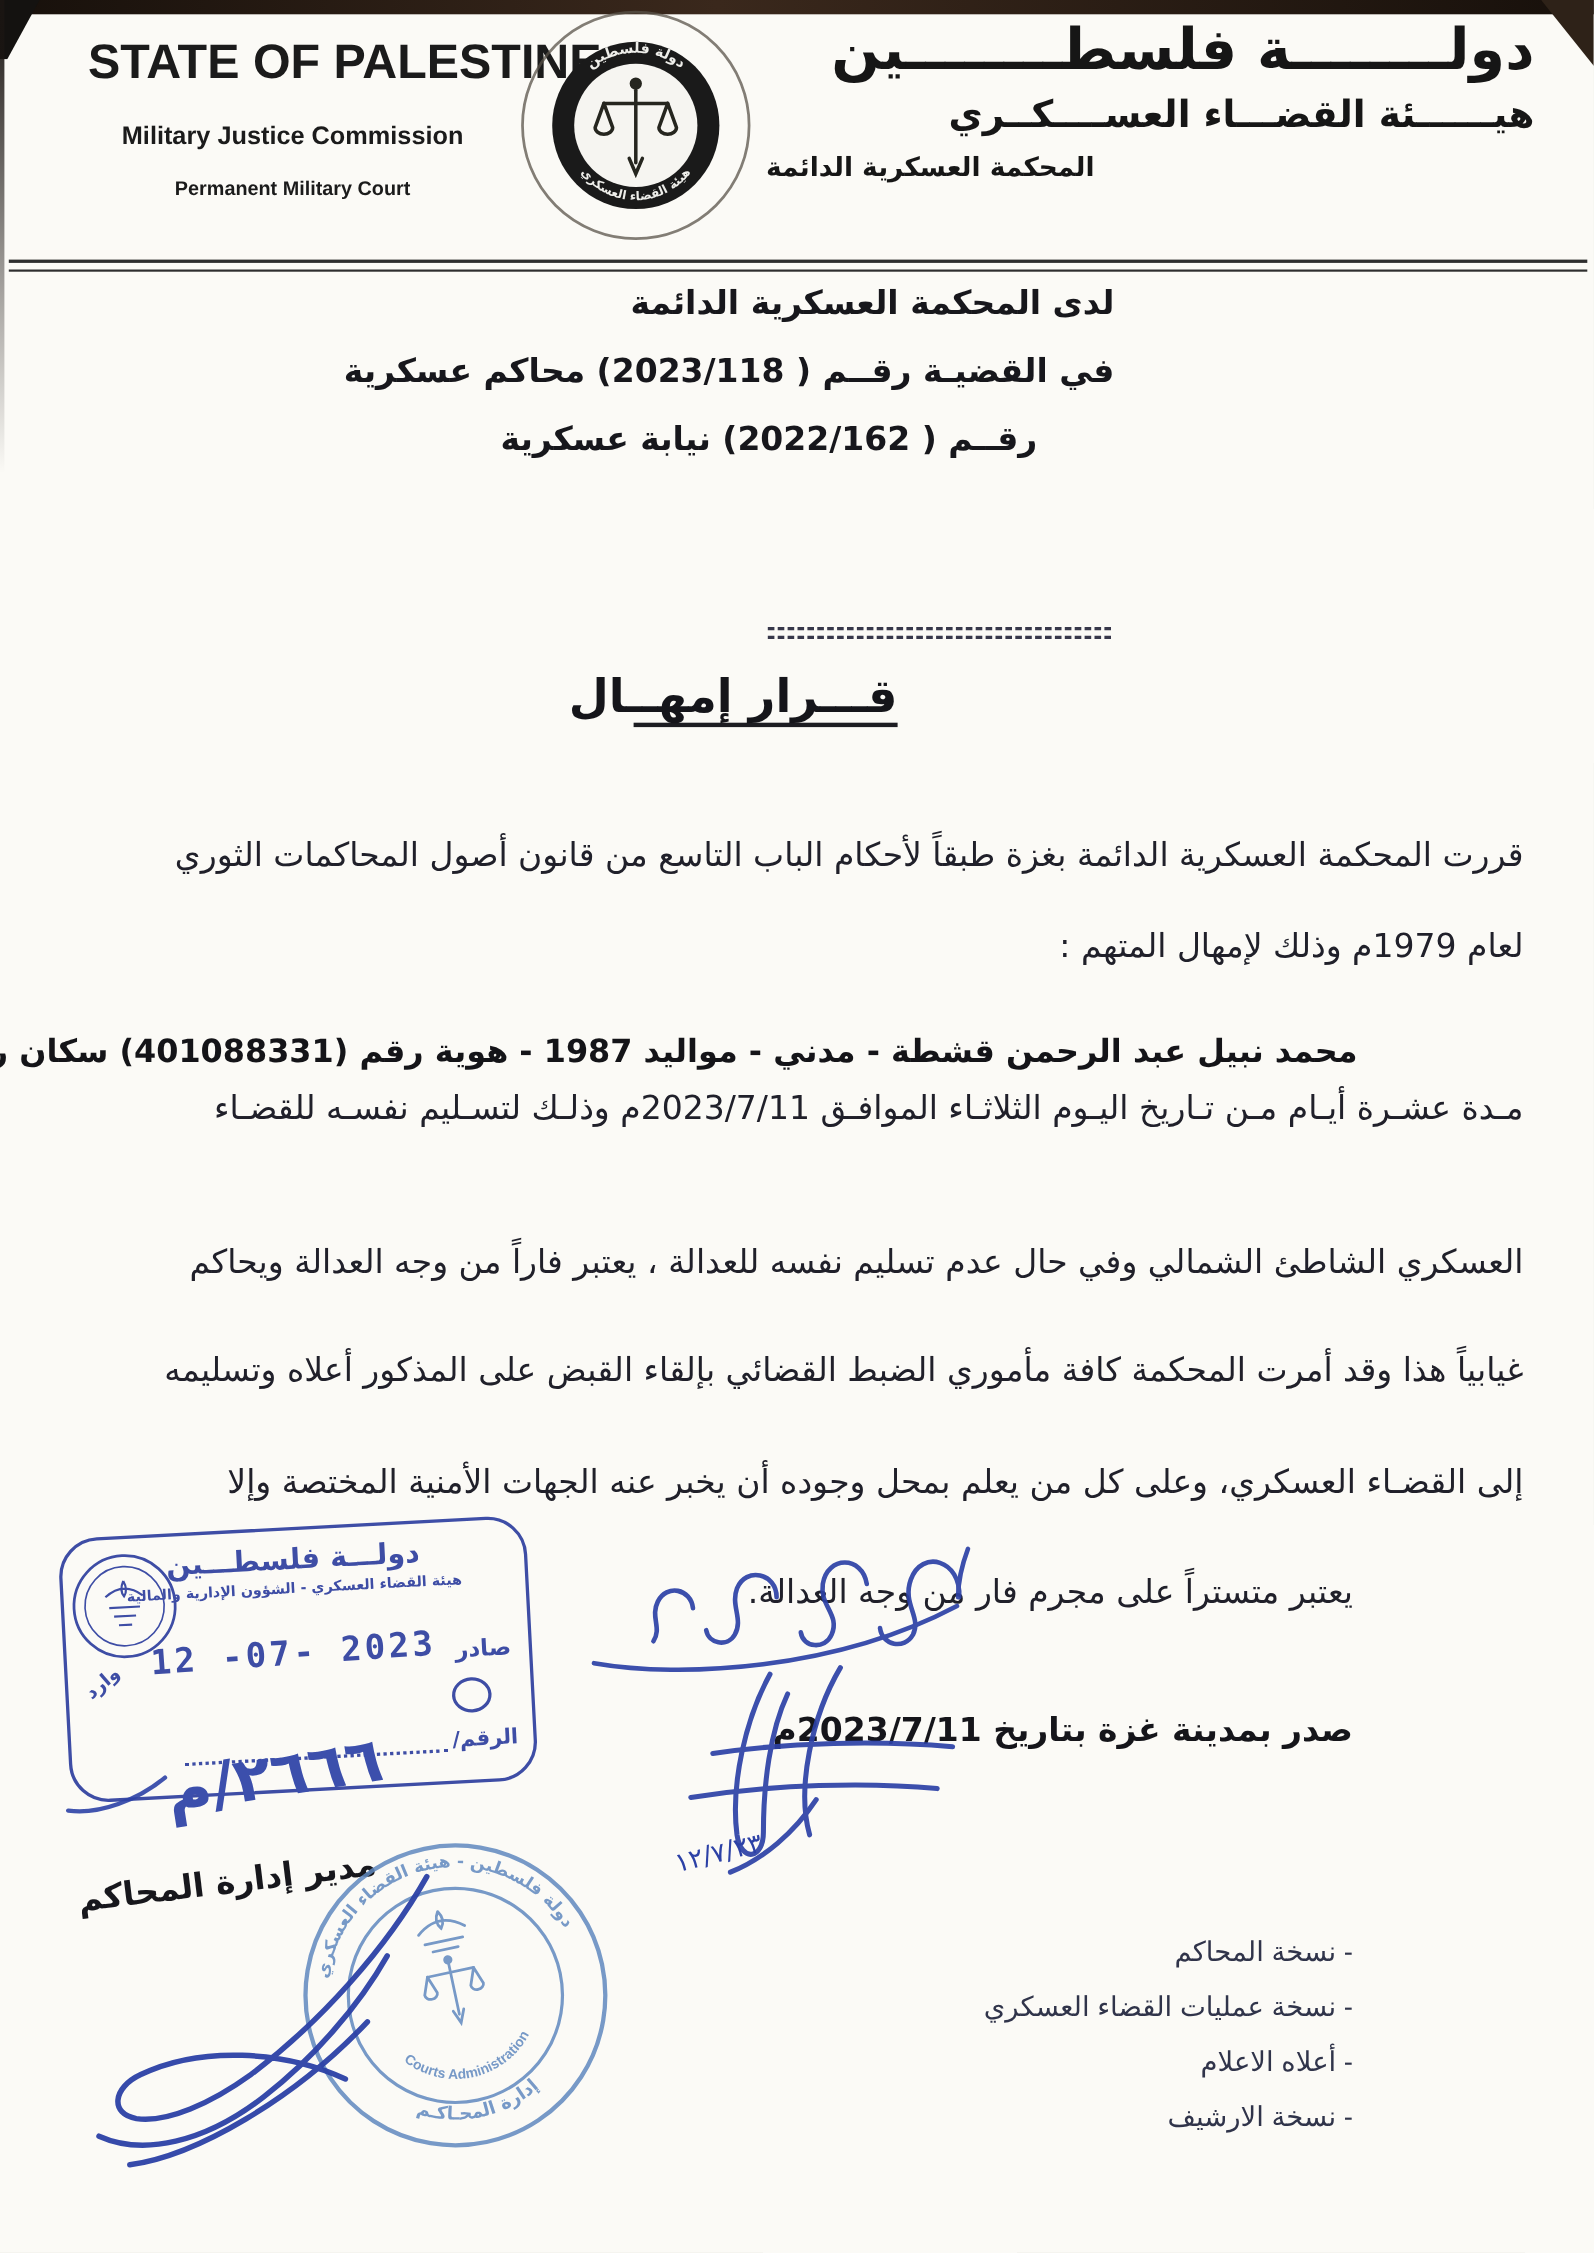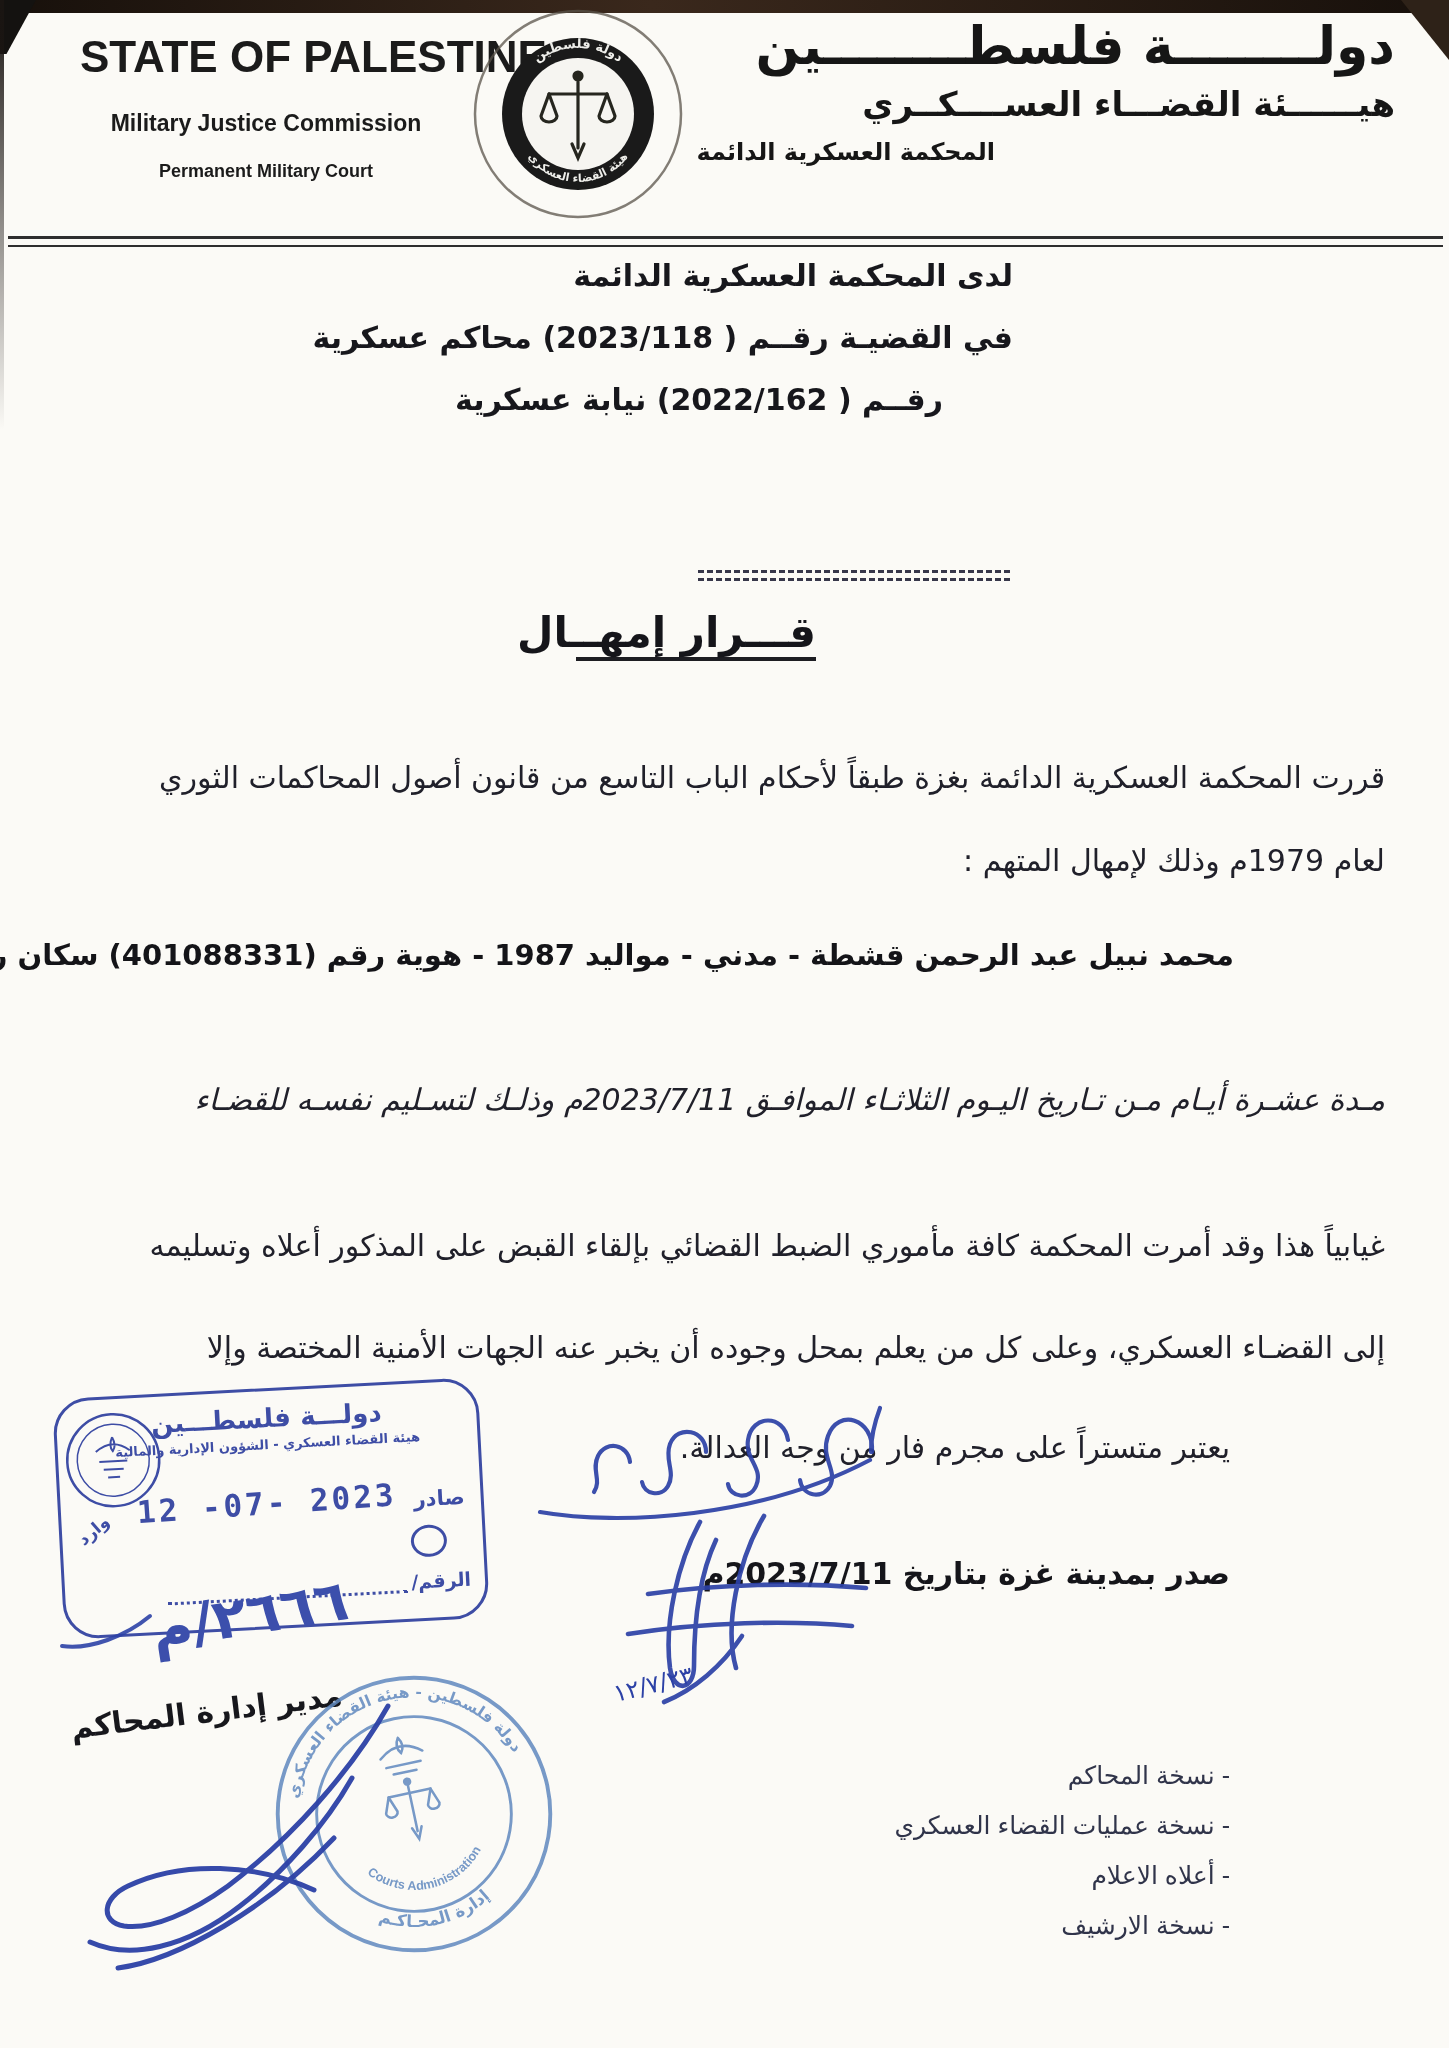--- a/index.html
+++ b/index.html
@@ -31,21 +31,21 @@
   .dash-sep{position:absolute;top:570px;right:439px;width:312px;height:5px;border-top:3px dashed #37374a;border-bottom:3px dashed #37374a;}
 
   
   .doc-title{position:absolute;top:608px;left:576px;width:240px;text-align:center;direction:rtl;font-family:"DejaVu Sans",sans-serif;font-size:42px;font-weight:bold;color:#15151a;border-bottom:4px solid #1d1d22;white-space:nowrap;}
 
   
   .bl{position:absolute;right:64px;direction:rtl;text-align:right;font-family:"DejaVu Sans",sans-serif;font-size:30px;color:#20202a;white-space:nowrap;}
   .l-p1a{top:760px;}
   .l-p1b{top:843px;}
   .l-def{top:938px;right:215px;font-weight:bold;font-size:29px;color:#141418;}
-  .l-p2a{top:1082px;font-style:italic;}
+  .l-p2a{top:990px;}
   .l-p2b{top:1130px;}
   .l-p2c{top:1228px;}
   .l-p2d{top:1330px;}
   .l-p2e{top:1430px;right:219px;}
   .issue-line{position:absolute;top:1556px;right:219px;direction:rtl;font-family:"DejaVu Sans",sans-serif;font-size:30px;font-weight:bold;color:#15151a;white-space:nowrap;}
 
   
   .rect-stamp{position:absolute;left:58px;top:1388px;width:420px;height:235px;transform:rotate(-3deg);color:#2e3f9f;border:3.5px solid #2e3f9f;border-radius:36px;font-family:"DejaVu Sans",sans-serif;opacity:.92;}
   .rs-title{margin-top:12px;text-align:center;direction:rtl;font-size:26px;font-weight:bold;white-space:nowrap;}
   .rs-sub{text-align:center;direction:rtl;font-size:13px;font-weight:bold;margin-top:4px;white-space:nowrap;}
@@ -124,20 +124,21 @@
     <div class="case-l3">رقــم ( 2022/162) نيابة عسكرية</div>
   </div>
   <div class="dash-sep"></div>
 
   <div class="doc-title">قـــرار إمهــال</div>
 
   <div class="bl l-p1a">قررت المحكمة العسكرية الدائمة بغزة طبقاً لأحكام الباب التاسع من قانون أصول المحاكمات الثوري</div>
   <div class="bl l-p1b">لعام 1979م وذلك لإمهال المتهم :</div>
   <div class="bl l-def">محمد نبيل عبد الرحمن قشطة - مدني - مواليد 1987 - هوية رقم (401088331) سكان رفح.</div>
   <div class="bl l-p2a">مـدة عشـرة أيـام مـن تـاريخ اليـوم الثلاثـاء الموافـق 2023/7/11م وذلـك لتسـليم نفسـه للقضـاء</div>
+  <div class="bl l-p2b">العسكري الشاطئ الشمالي وفي حال عدم تسليم نفسه للعدالة ، يعتبر فاراً من وجه العدالة ويحاكم</div>
   <div class="bl l-p2d">إلى القضـاء العسكري، وعلى كل من يعلم بمحل وجوده أن يخبر عنه الجهات الأمنية المختصة وإلا</div>
   <div class="bl l-p2c">غيابياً هذا وقد أمرت المحكمة كافة مأموري الضبط القضائي بإلقاء القبض على المذكور أعلاه وتسليمه</div>
   <div class="bl l-p2e">يعتبر متستراً على مجرم فار من وجه العدالة.</div>
 
   <div class="issue-line">صدر بمدينة غزة بتاريخ 2023/7/11م</div>
 
   <div class="rect-stamp">
     <svg class="rs-emblem" viewBox="0 0 106 106">
       <g stroke="#2e3f9f" fill="none" stroke-width="2.5">
         <circle cx="53" cy="53" r="46"></circle>

